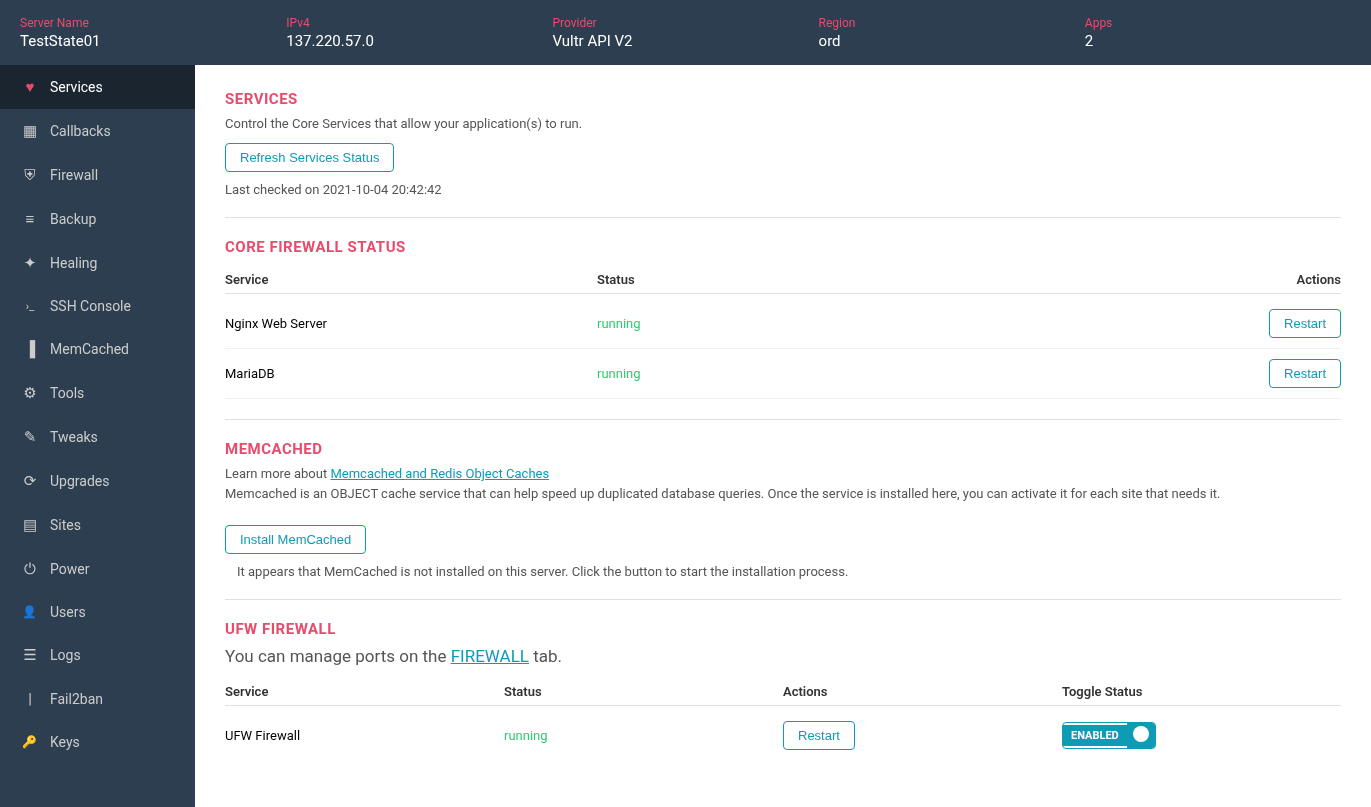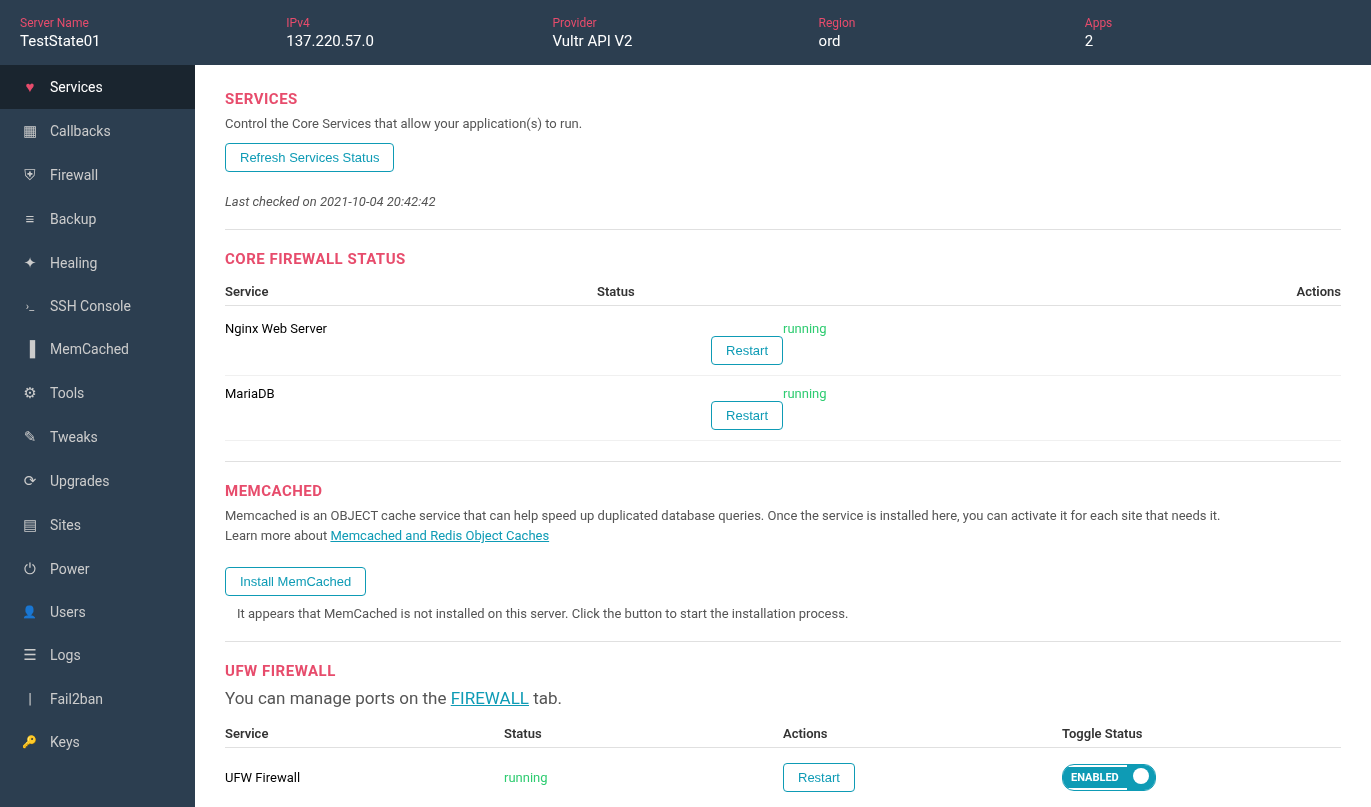--- a/index.html
+++ b/index.html
@@ -76,39 +76,38 @@
       color: #0e9bb5;
       padding: 6px 14px;
       font-size: 13px;
       cursor: pointer;
       border-radius: 4px;
     }
 
     .last-checked {
       color: #555;
       font-size: 13px;
-      margin-top: 22px;
-      font-style: italic;
+      margin-top: 10px;
     }
 
     
     .services-table { width: 100%; margin-top: 10px; }
     .services-table-header {
       display: grid;
       grid-template-columns: 1fr 1fr 1fr;
       padding: 6px 0;
       color: #333;
       font-size: 13px;
       font-weight: 600;
       border-bottom: 1px solid #e0e0e0;
       margin-bottom: 5px;
     }
     .services-table-row {
       display: grid;
-      grid-template-columns: 1fr 1fr;
+      grid-template-columns: 1fr 1fr 1fr;
       padding: 10px 0;
       border-bottom: 1px solid #f0f0f0;
       align-items: center;
       font-size: 13px;
     }
     .services-table-row .actions { display: flex; justify-content: flex-end; }
     .status-running { color: #2ecc71; }
 
     
     .ufw-table { width: 100%; margin-top: 10px; }
@@ -128,21 +127,21 @@
       padding: 10px 0;
       align-items: center;
       font-size: 13px;
     }
     .ufw-table-row .actions { display: flex; }
     .ufw-table-row .toggle-col { display: flex; align-items: center; }
     .toggle-container {
       display: flex;
       align-items: center;
       border: 1px solid #0e9bb5;
-      border-radius: 12px;
+      border-radius: 4px;
       overflow: hidden;
     }
     .toggle-text {
       background: #0e9bb5;
       color: #fff;
       font-size: 11px;
       font-weight: 700;
       padding: 4px 8px;
     }
     .toggle-pill {
@@ -305,25 +304,25 @@
             <button class="btn-outline">Restart</button>
           </div>
         </div>
       </div>
     </div>
 
     <hr class="divider">
 
     <div>
       <div class="section-title">MEMCACHED</div>
-      <p class="memcached-desc">Memcached is an OBJECT cache service that can help speed up duplicated database queries. Once the service is installed here, you can activate it for each site that needs it.</p>
       <p class="memcached-desc">
         <span>Learn more about</span>
         <a class="link">Memcached and Redis Object Caches</a>
       </p>
+      <p class="memcached-desc">Memcached is an OBJECT cache service that can help speed up duplicated database queries. Once the service is installed here, you can activate it for each site that needs it.</p>
       <br>
       <button class="btn-outline">Install MemCached</button>
       <p class="install-note" style="margin-top:10px;margin-left:12px;">It appears that MemCached is not installed on this server. Click the button to start the installation process.</p>
     </div>
 
     <hr class="divider">
 
     <div>
       <div class="section-title">UFW FIREWALL</div>
       <p class="ufw-manage-text">

